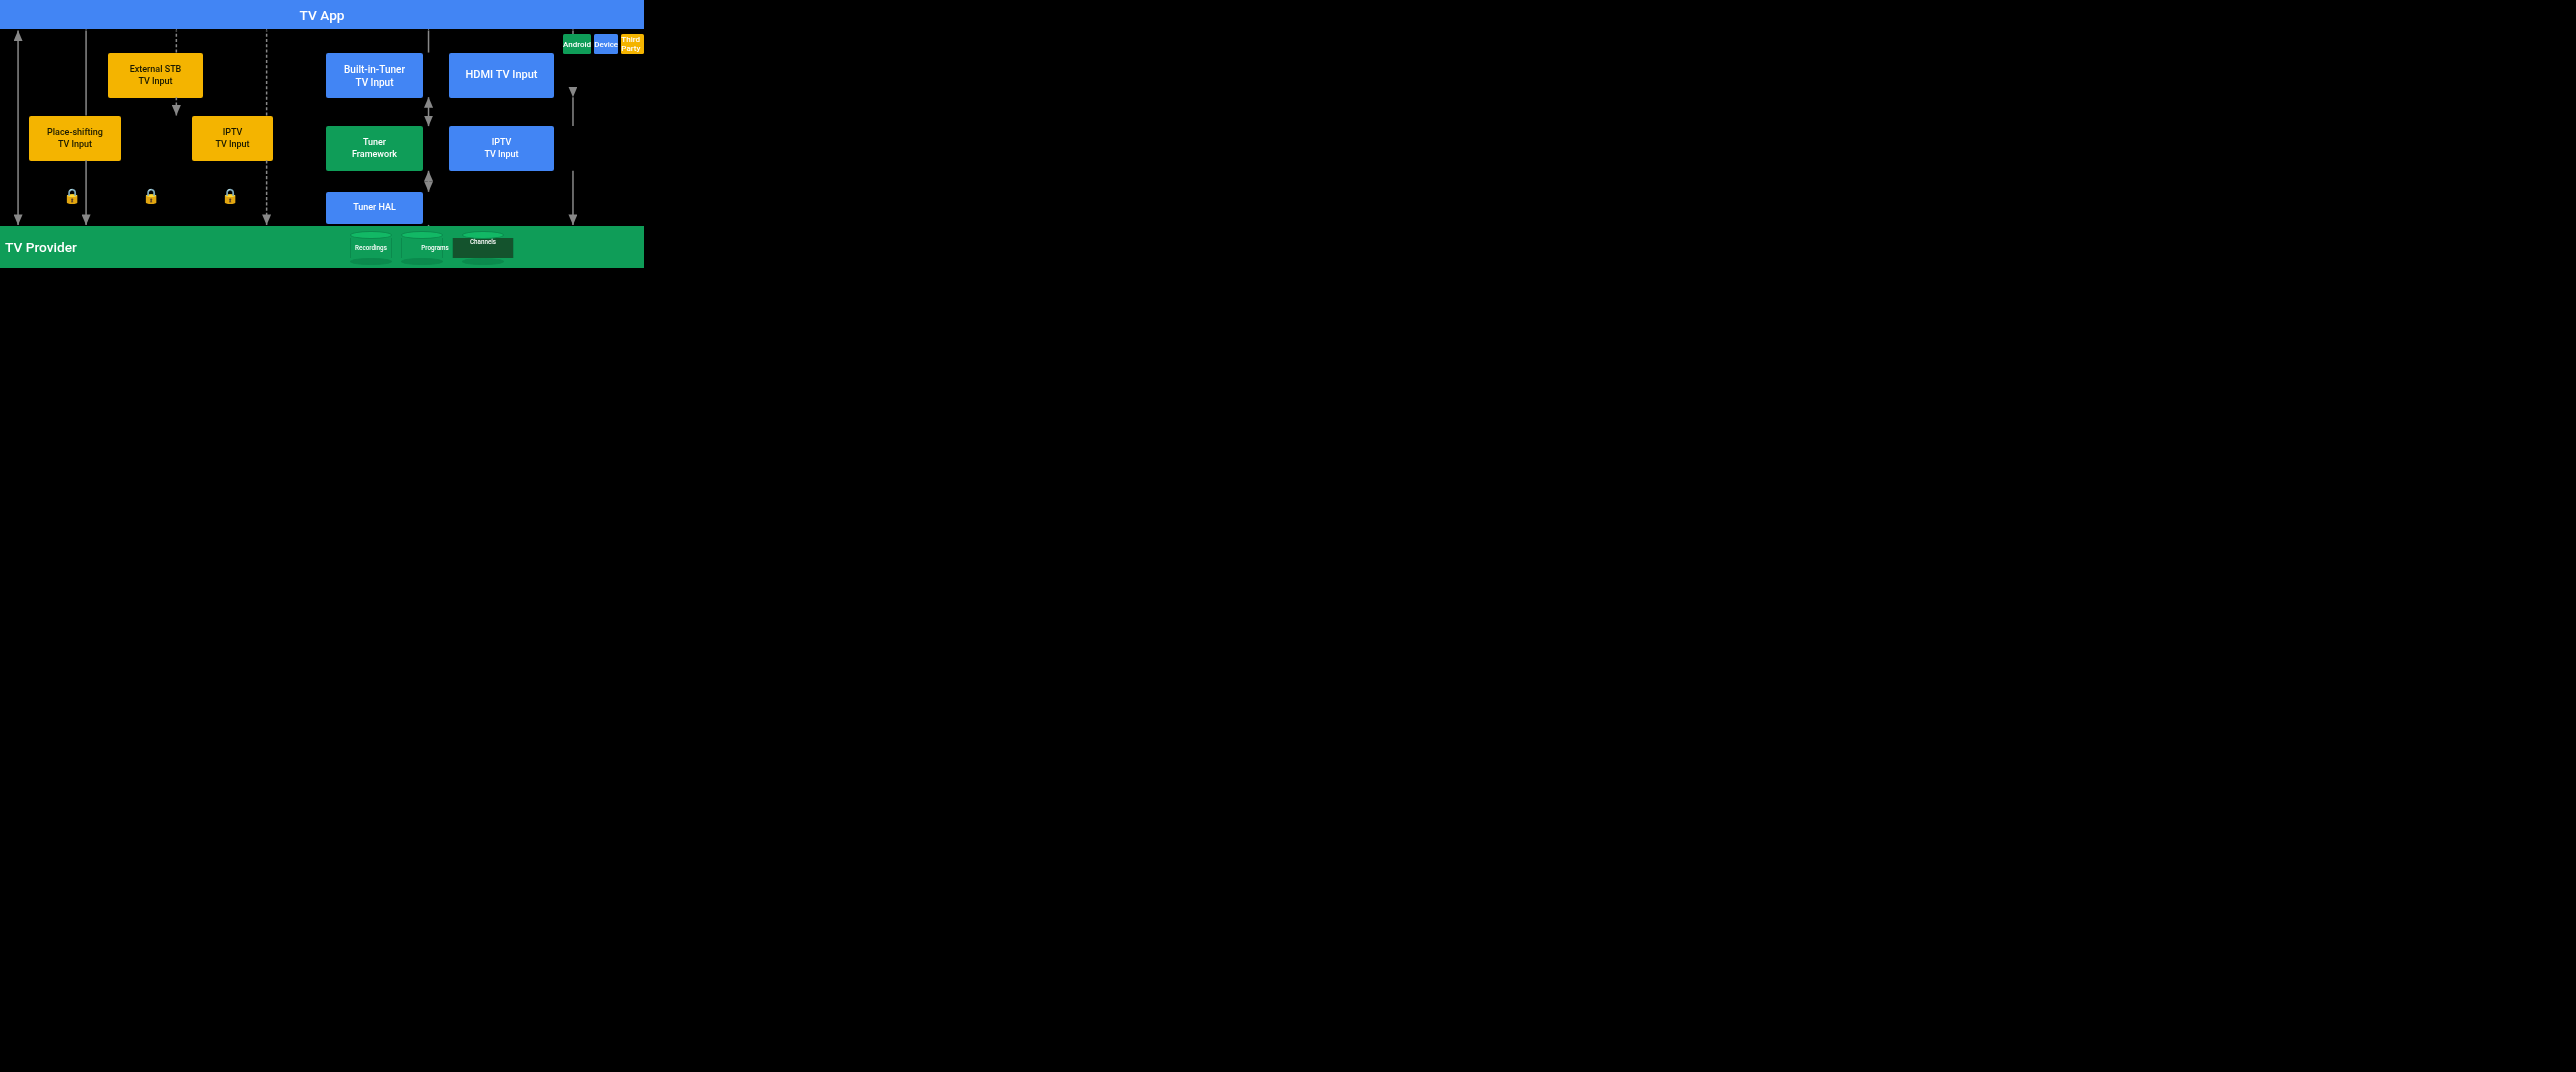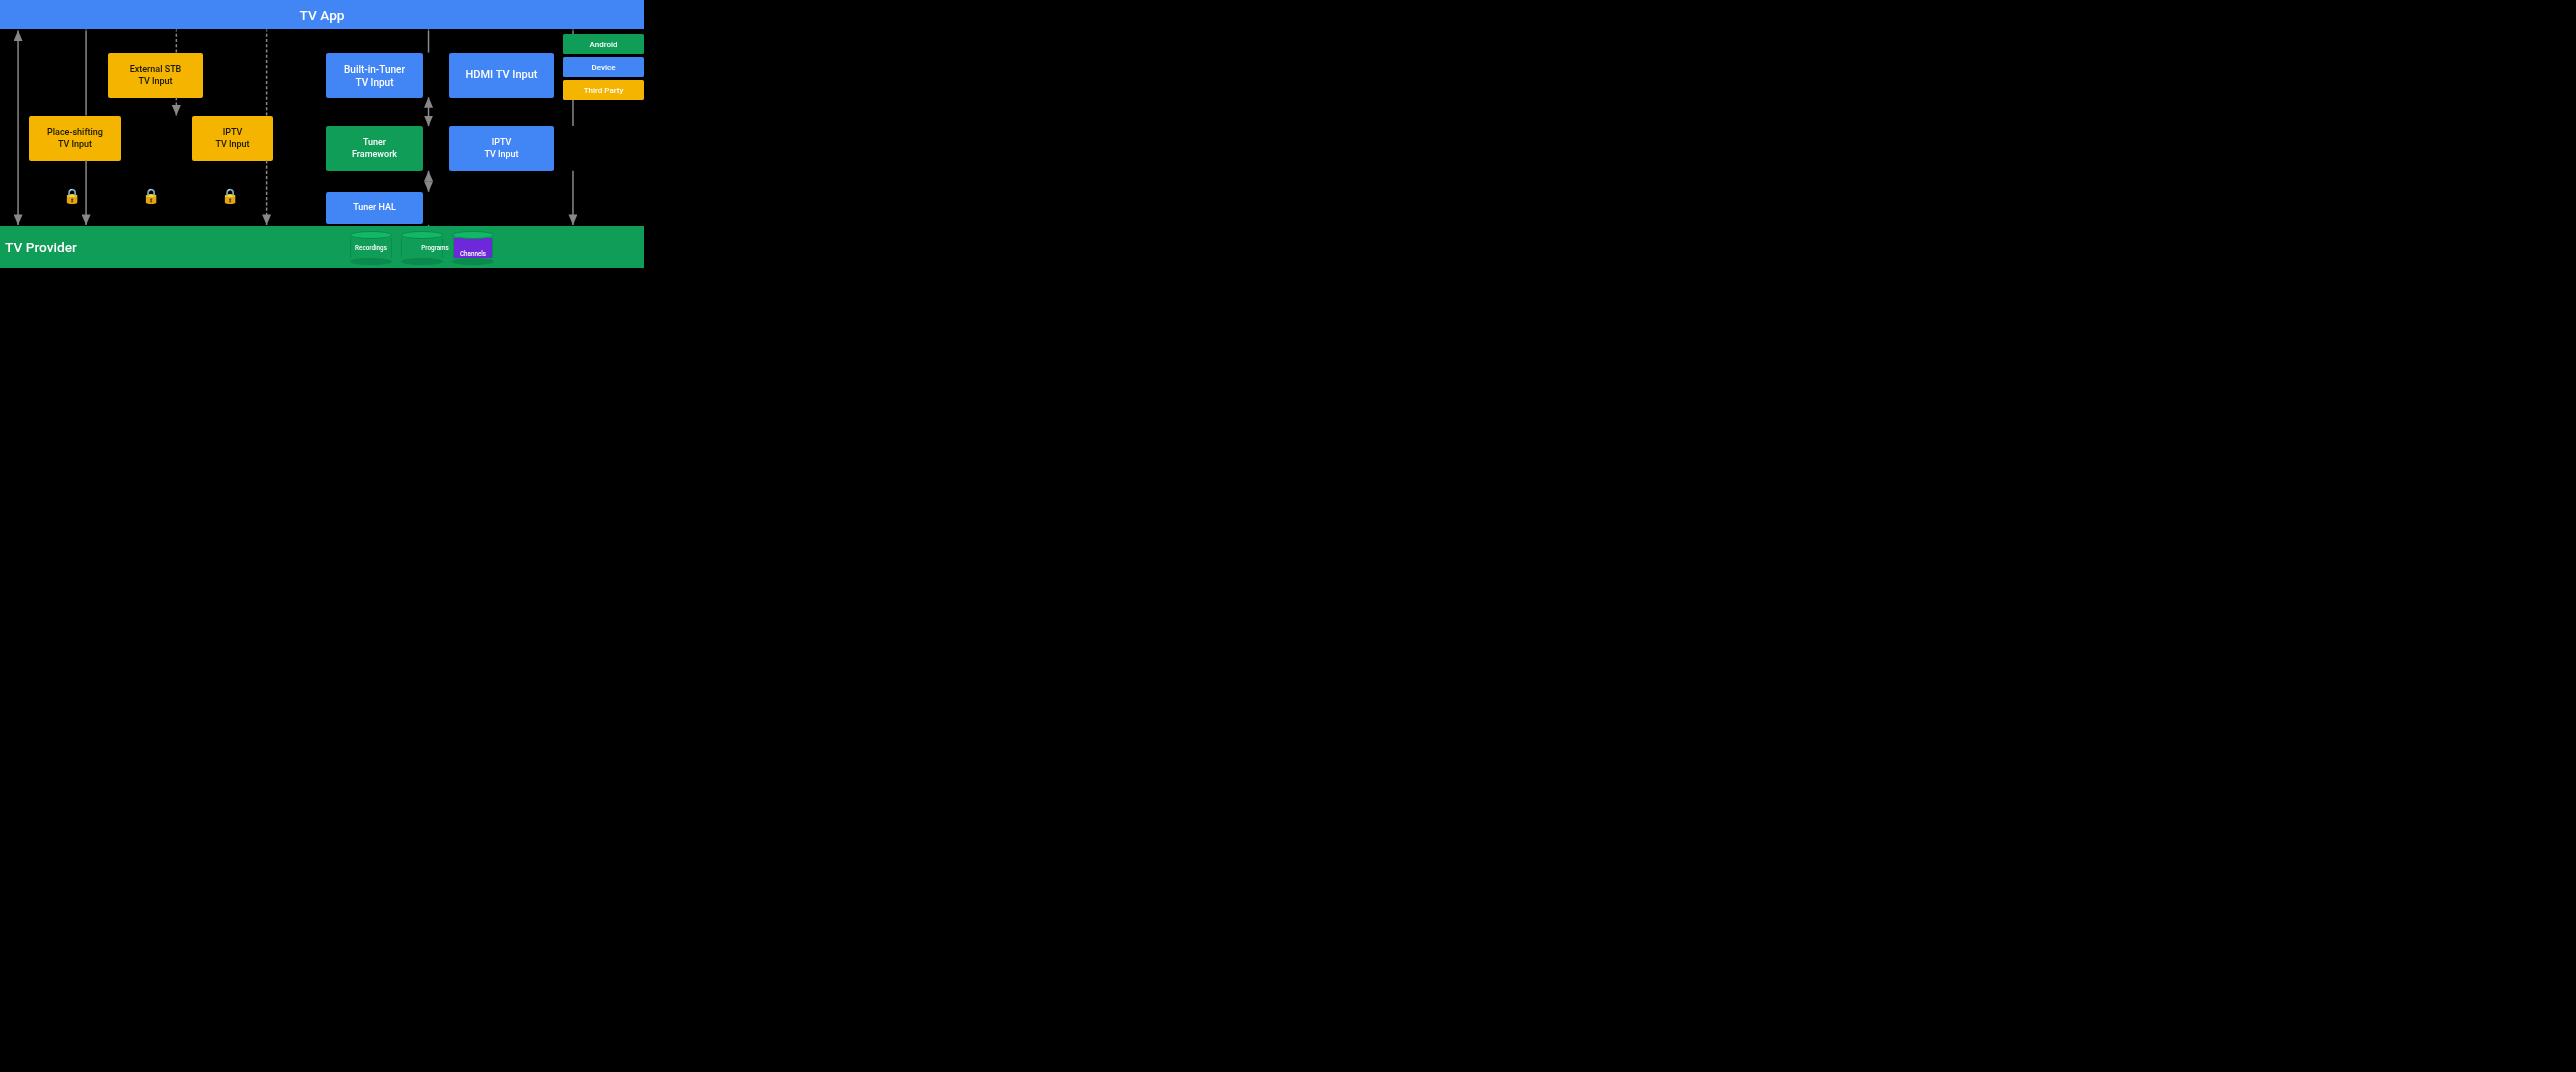--- a/index.html
+++ b/index.html
@@ -46,21 +46,21 @@
       flex: 0 0 auto;
     }
 
     
     .legend {
       position: absolute;
       top: 34px;
       right: 0;
       width: 81px;
       display: flex;
-      flex-direction: column;
+      flex-direction: row;
       gap: 3.2px;
       z-index: 20;
     }
     .legend-item {
       height: 20px;
       display: flex;
       align-items: center;
       justify-content: center;
       color: white;
       font-size: 8px;
@@ -213,18 +213,18 @@
 <div style="position:absolute; bottom:2.6px; left:401px; display:flex; flex-direction:column; align-items:center; z-index:20;">
   <div style="width:42px; height:8.4px; background:#12b865; border-radius:50%; border:1.1px solid #0b8a4d; position:relative; z-index:2;"></div>
   <div style="width:42px; height:20px; background:#0F9D58; border-left:1.1px solid #0b8a4d; border-right:1.1px solid #0b8a4d; margin-top:-1.1px; display:flex; align-items:center; justify-content:center;">
     <span style="color:white; font-size:6.3px; font-weight:500; text-align:left;padding-left:26px;">Programs</span>
   </div>
   <div style="width:42px; height:7.4px; background:#0b8a4d; border-radius:50%; border:1.1px solid #0b8a4d;"></div>
 </div>
 
 <div style="position:absolute; bottom:2.6px; left:452px; display:flex; flex-direction:column; align-items:center; z-index:20;">
   <div style="width:42px; height:8.4px; background:#12b865; border-radius:50%; border:1.1px solid #0b8a4d; position:relative; z-index:2;"></div>
-  <div style="width:40px; height:20px; background:#6d28d9; border-left:1.1px solid #0b8a4d; border-right:1.1px solid #0b8a4d; margin-top:-1.1px; display:flex; align-items:flex-end; justify-content:center;">
+  <div style="width:62px; height:20px; background:#14532d; border-left:1.1px solid #0b8a4d; border-right:1.1px solid #0b8a4d; margin-top:-1.1px; display:flex; align-items:flex-start; justify-content:center;">
     <span style="color:white; font-size:6.3px; font-weight:500; text-align:center;">Channels</span>
   </div>
   <div style="width:42px; height:7.4px; background:#0b8a4d; border-radius:50%; border:1.1px solid #0b8a4d;"></div>
 </div>
 
 
 </body></html>

